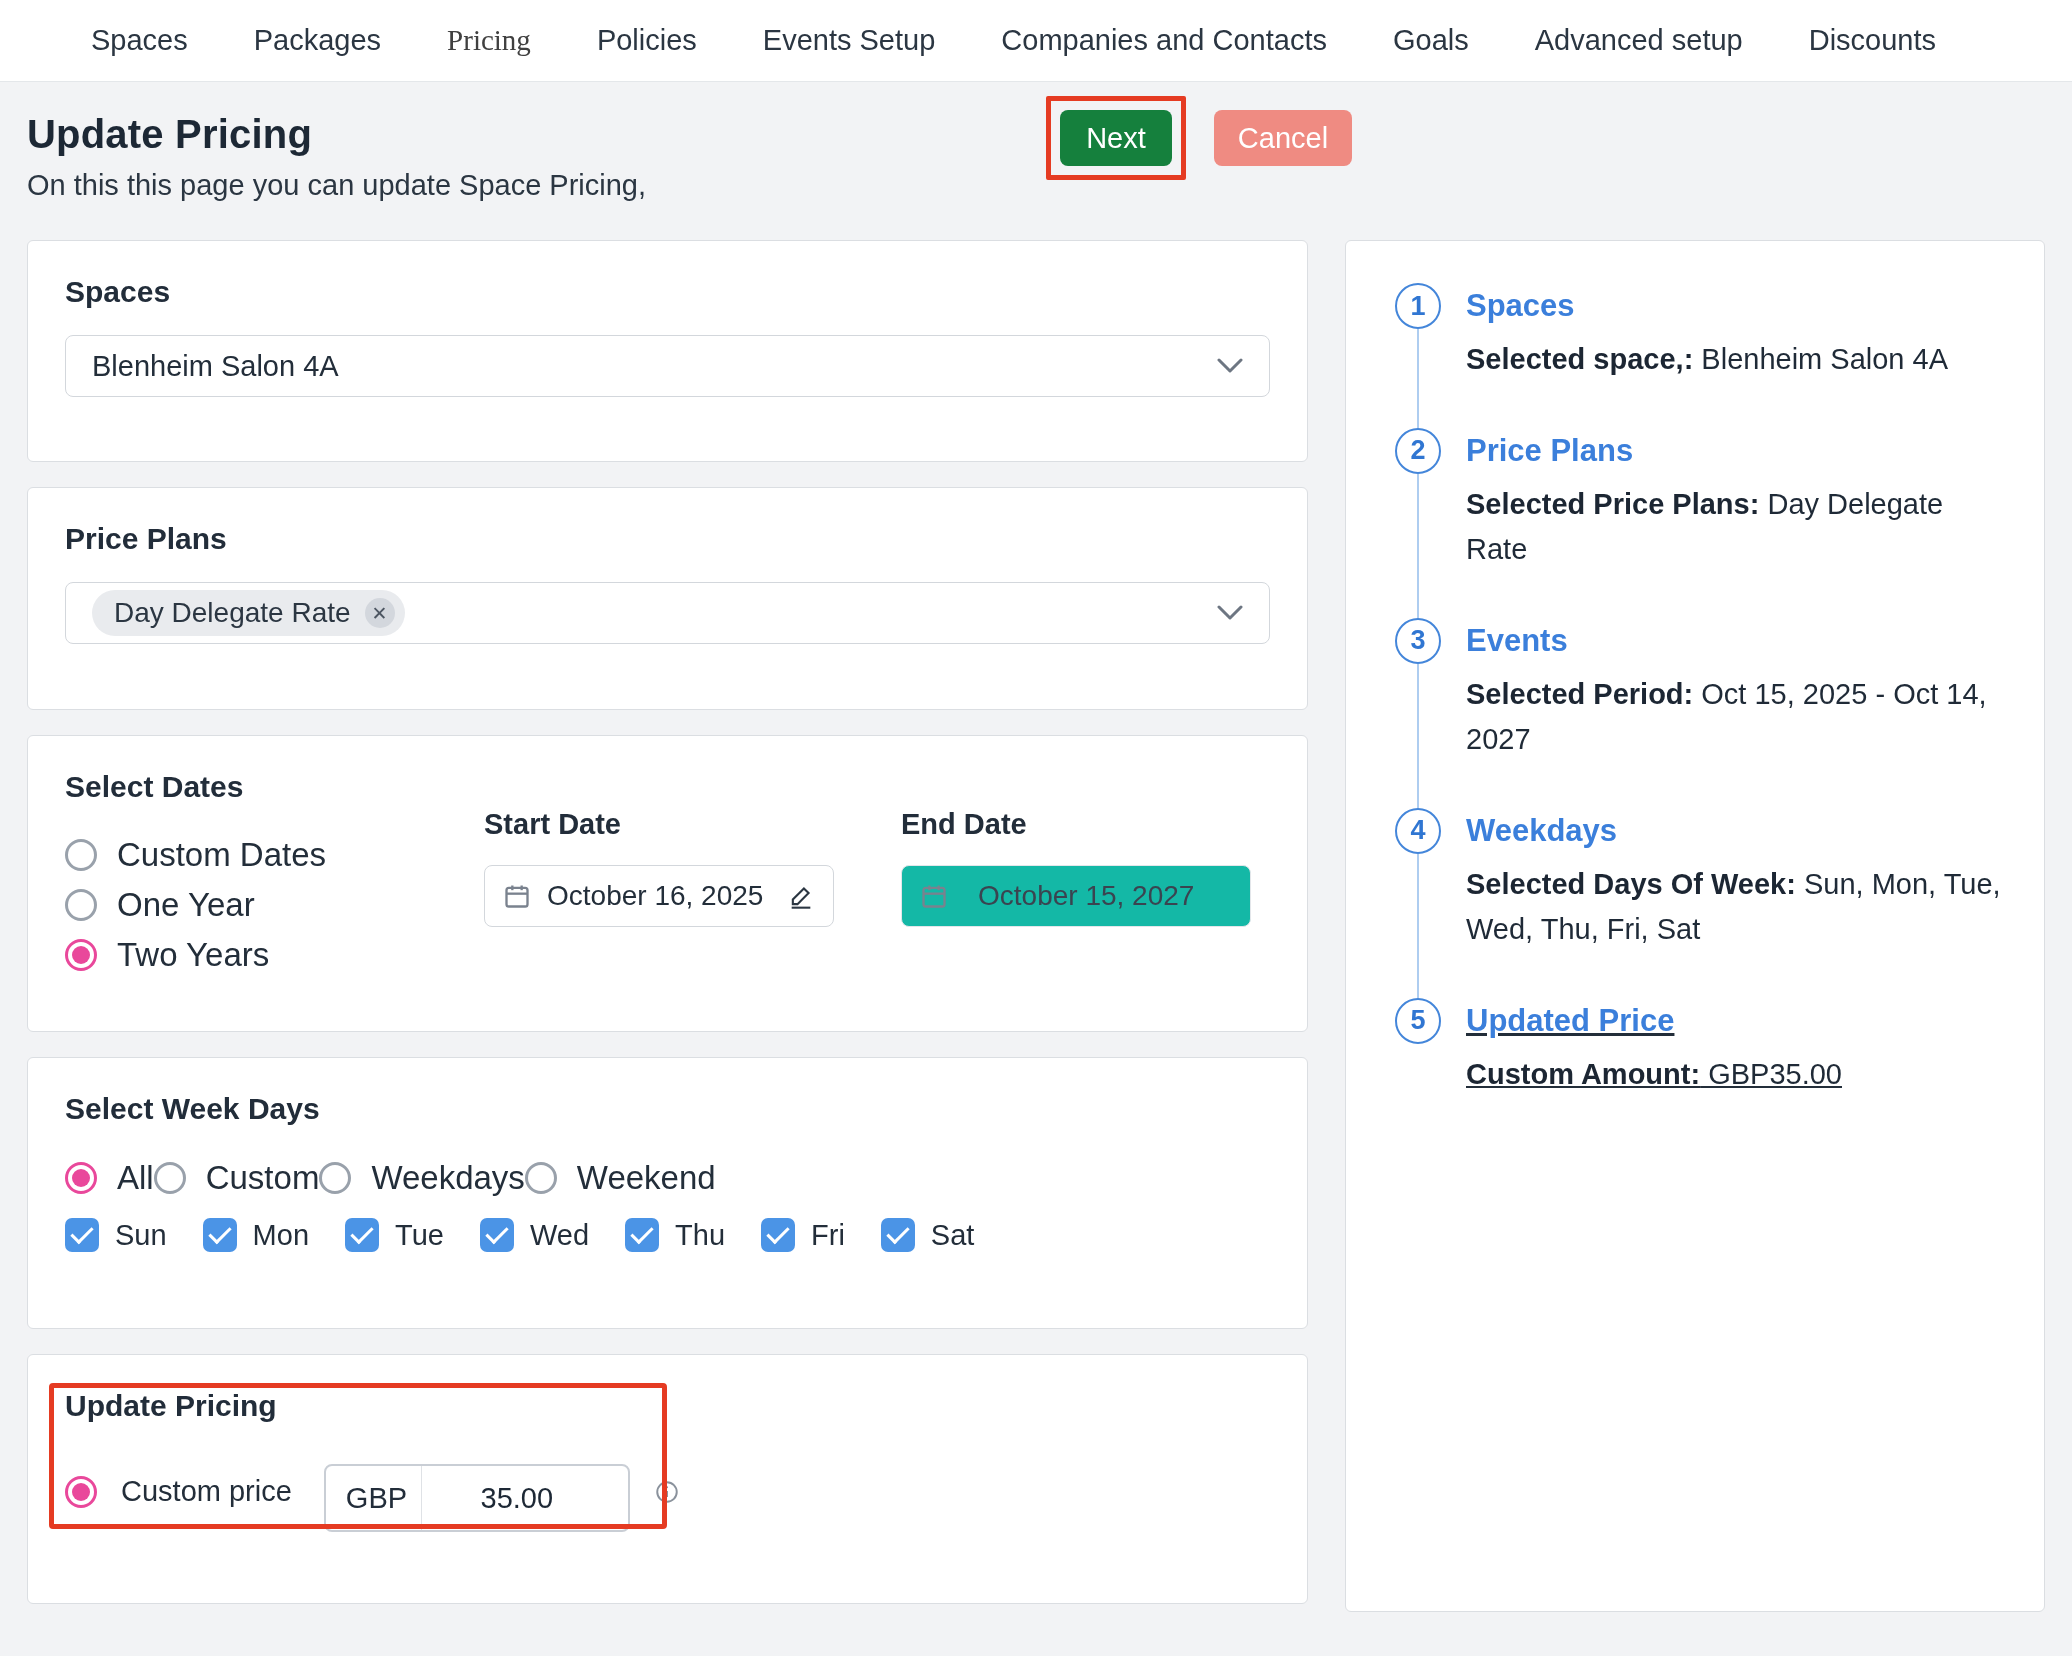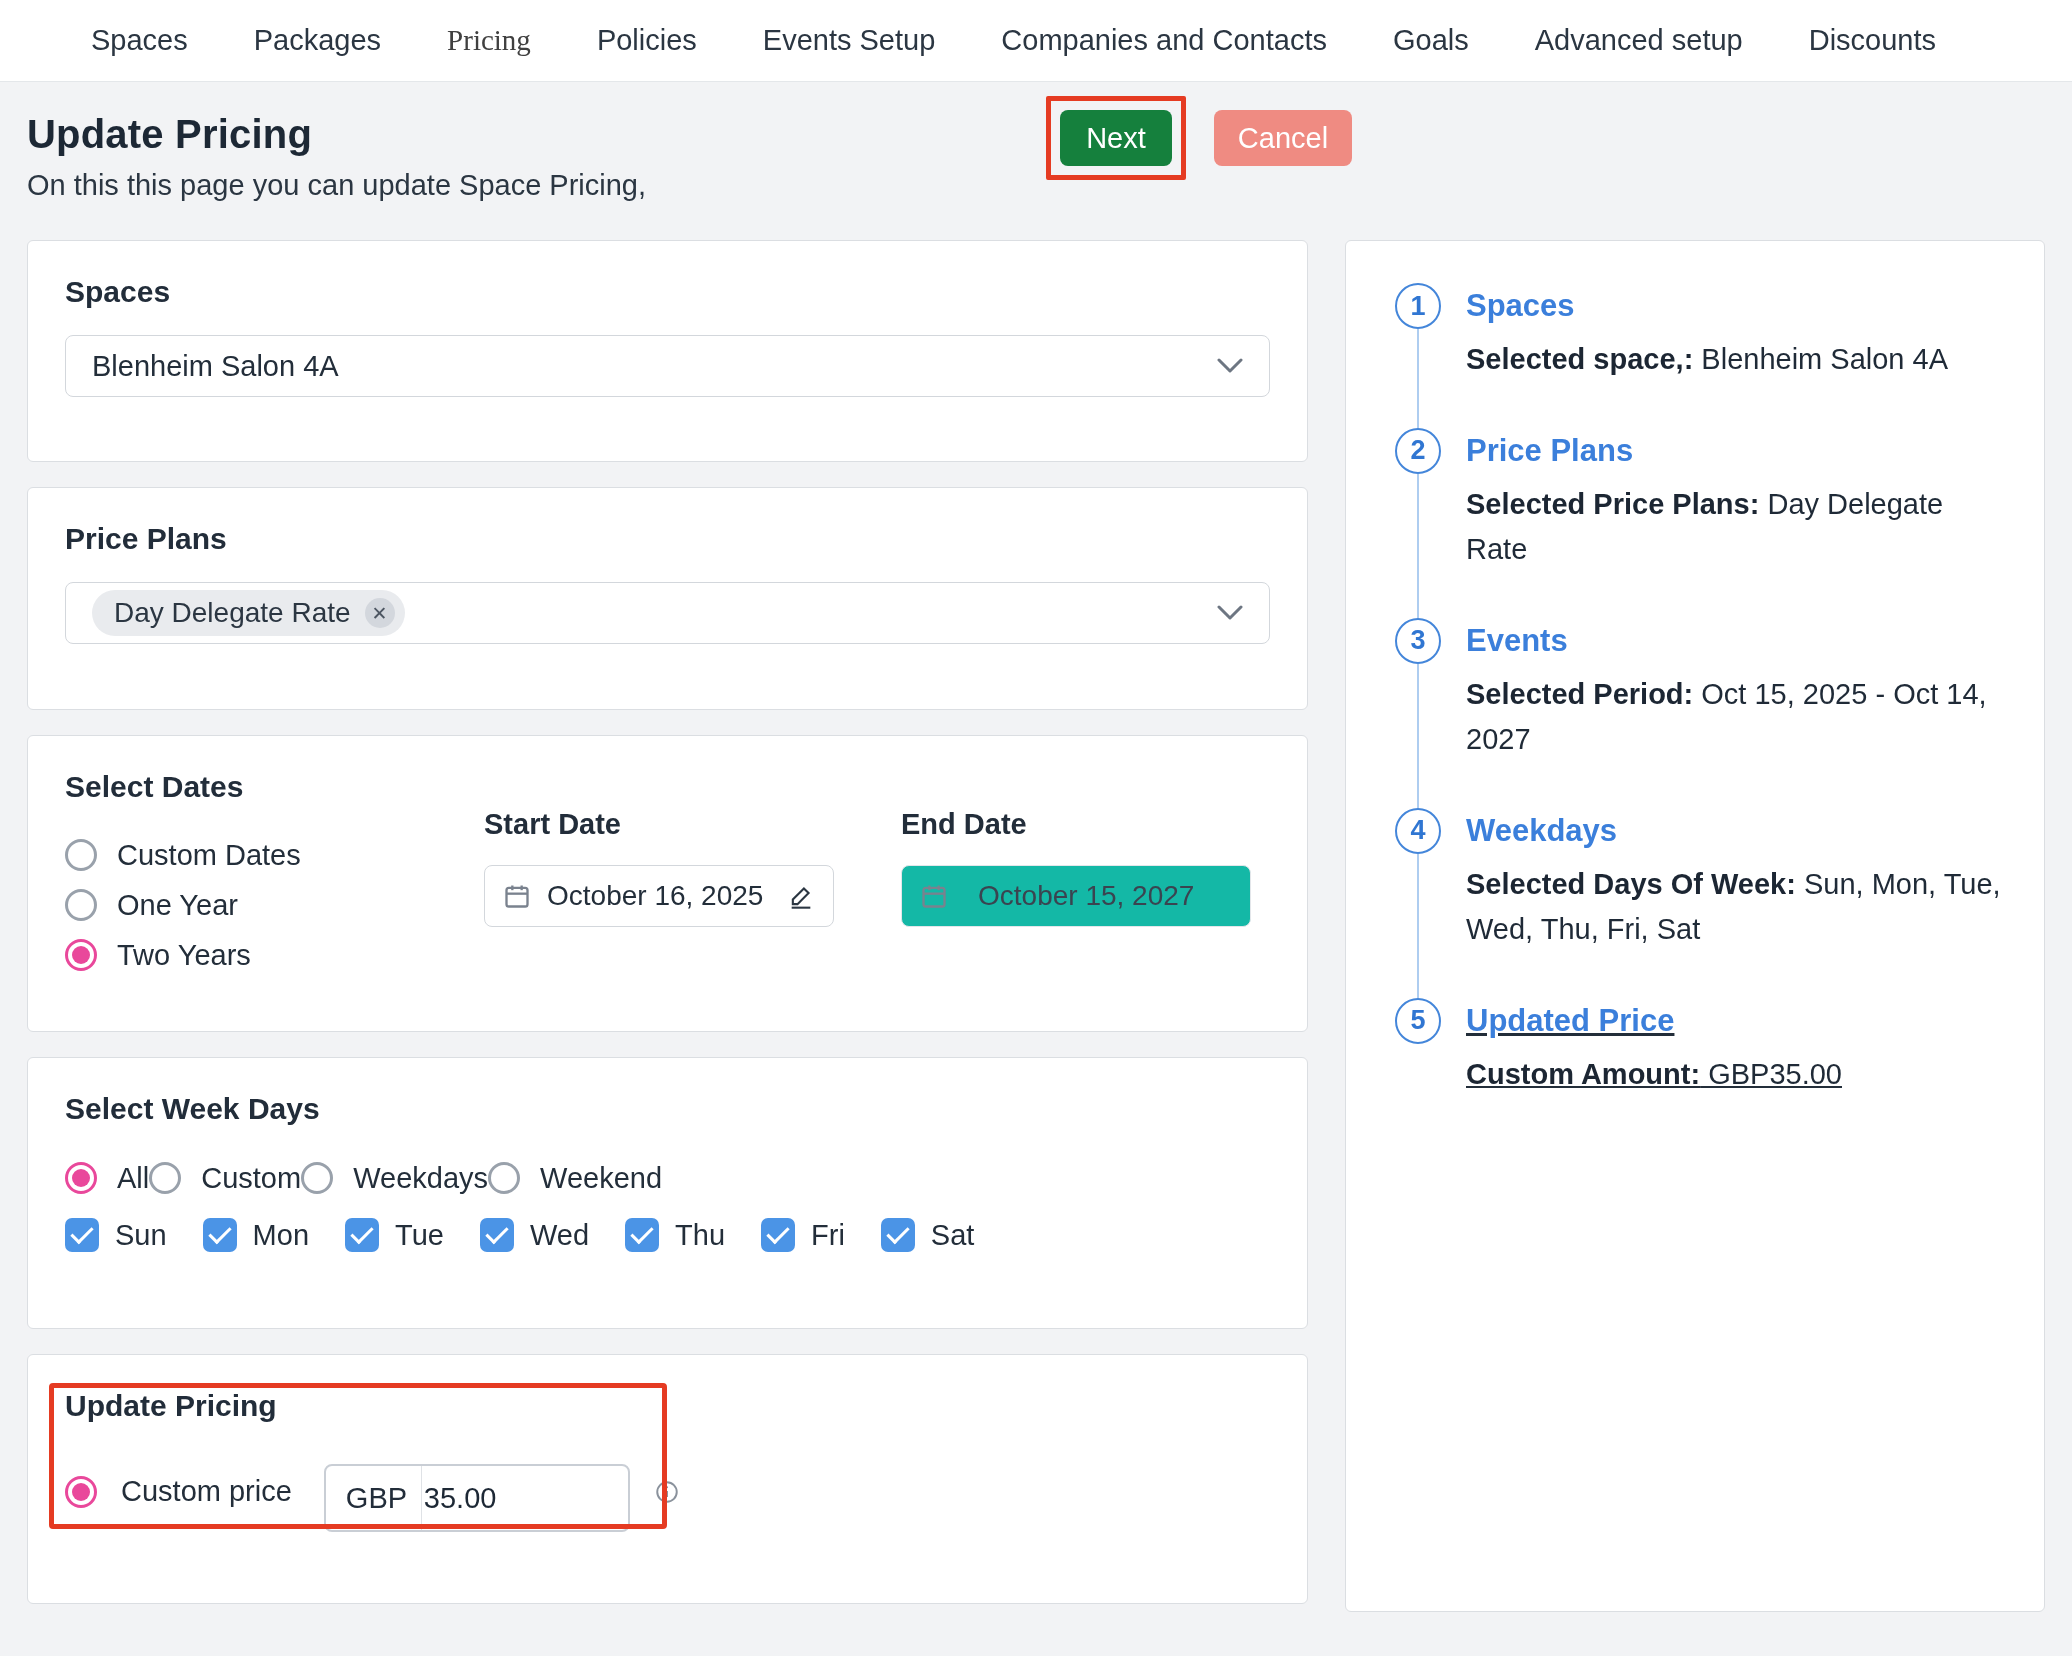--- a/index.html
+++ b/index.html
@@ -56,21 +56,21 @@
     background:#e9ebee; border-radius:24px; height:46px;
     padding:0 10px 0 22px; font-size:28px; color:#2b3642;
   }
   .chip-x {
     width:30px; height:30px; border-radius:50%; background:#d3d7dd;
     color:#4d5662; display:flex; align-items:center; justify-content:center;
     font-size:19px; cursor:pointer;
   }
 
   
-  .radio-row { display:flex; align-items:center; gap:20px; height:50px; font-size:29px; cursor:pointer; }
+  .radio-row { display:flex; align-items:center; gap:20px; height:50px; font-size:33px; cursor:pointer; }
   .radio {
     width:32px; height:32px; border-radius:50%; border:3px solid #99a1ab;
     background:#fff; flex:none; position:relative;
   }
   .radio.checked { border-color:#e9489b; }
   .radio.checked::after { content:""; position:absolute; inset:4px; border-radius:50%; background:#e9489b; }
   .inline-radios { display:flex; margin-top:30px; }
   .inline-radios .radio-row { height:44px; }
 
   .days-row { display:flex; gap:36px; margin-top:18px; align-items:center; font-size:29px; }
@@ -95,21 +95,21 @@
   .edit-icon { margin-left:auto; cursor:pointer; display:flex; }
 
   
   .price-row { display:flex; align-items:center; margin-top:28px; gap:24px; font-size:29px; }
   .price-input-group {
     display:flex; align-items:center; width:306px; height:68px;
     border:2px solid #c9ced5; border-radius:8px; margin-left:8px; background:#fff;margin-top:13px;
   }
   .currency { width:96px; padding-left:20px; font-size:29px; color:#222d3a;
     border-right:1px solid #dfe2e6; height:100%; display:flex; align-items:center; }
-  .price-value { flex:1; min-width:0; border:none; outline:none; text-align:left;
+  .price-value { flex:1; min-width:0; border:none; outline:none; text-align:center;
     font-size:29px; padding-right:18px; font-family:inherit; color:#1d2835; background:transparent; }
   .red-box-pricing {
     position:absolute; left:21px; top:28px; width:618px; height:146px;
     border:5px solid #e53b22; border-radius:4px; pointer-events:none;
   }
   .info { display:flex; cursor:pointer; }
 
   
   .summary { flex:1; min-height:1372px; padding:42px 34px; }
   .step { display:flex; }

